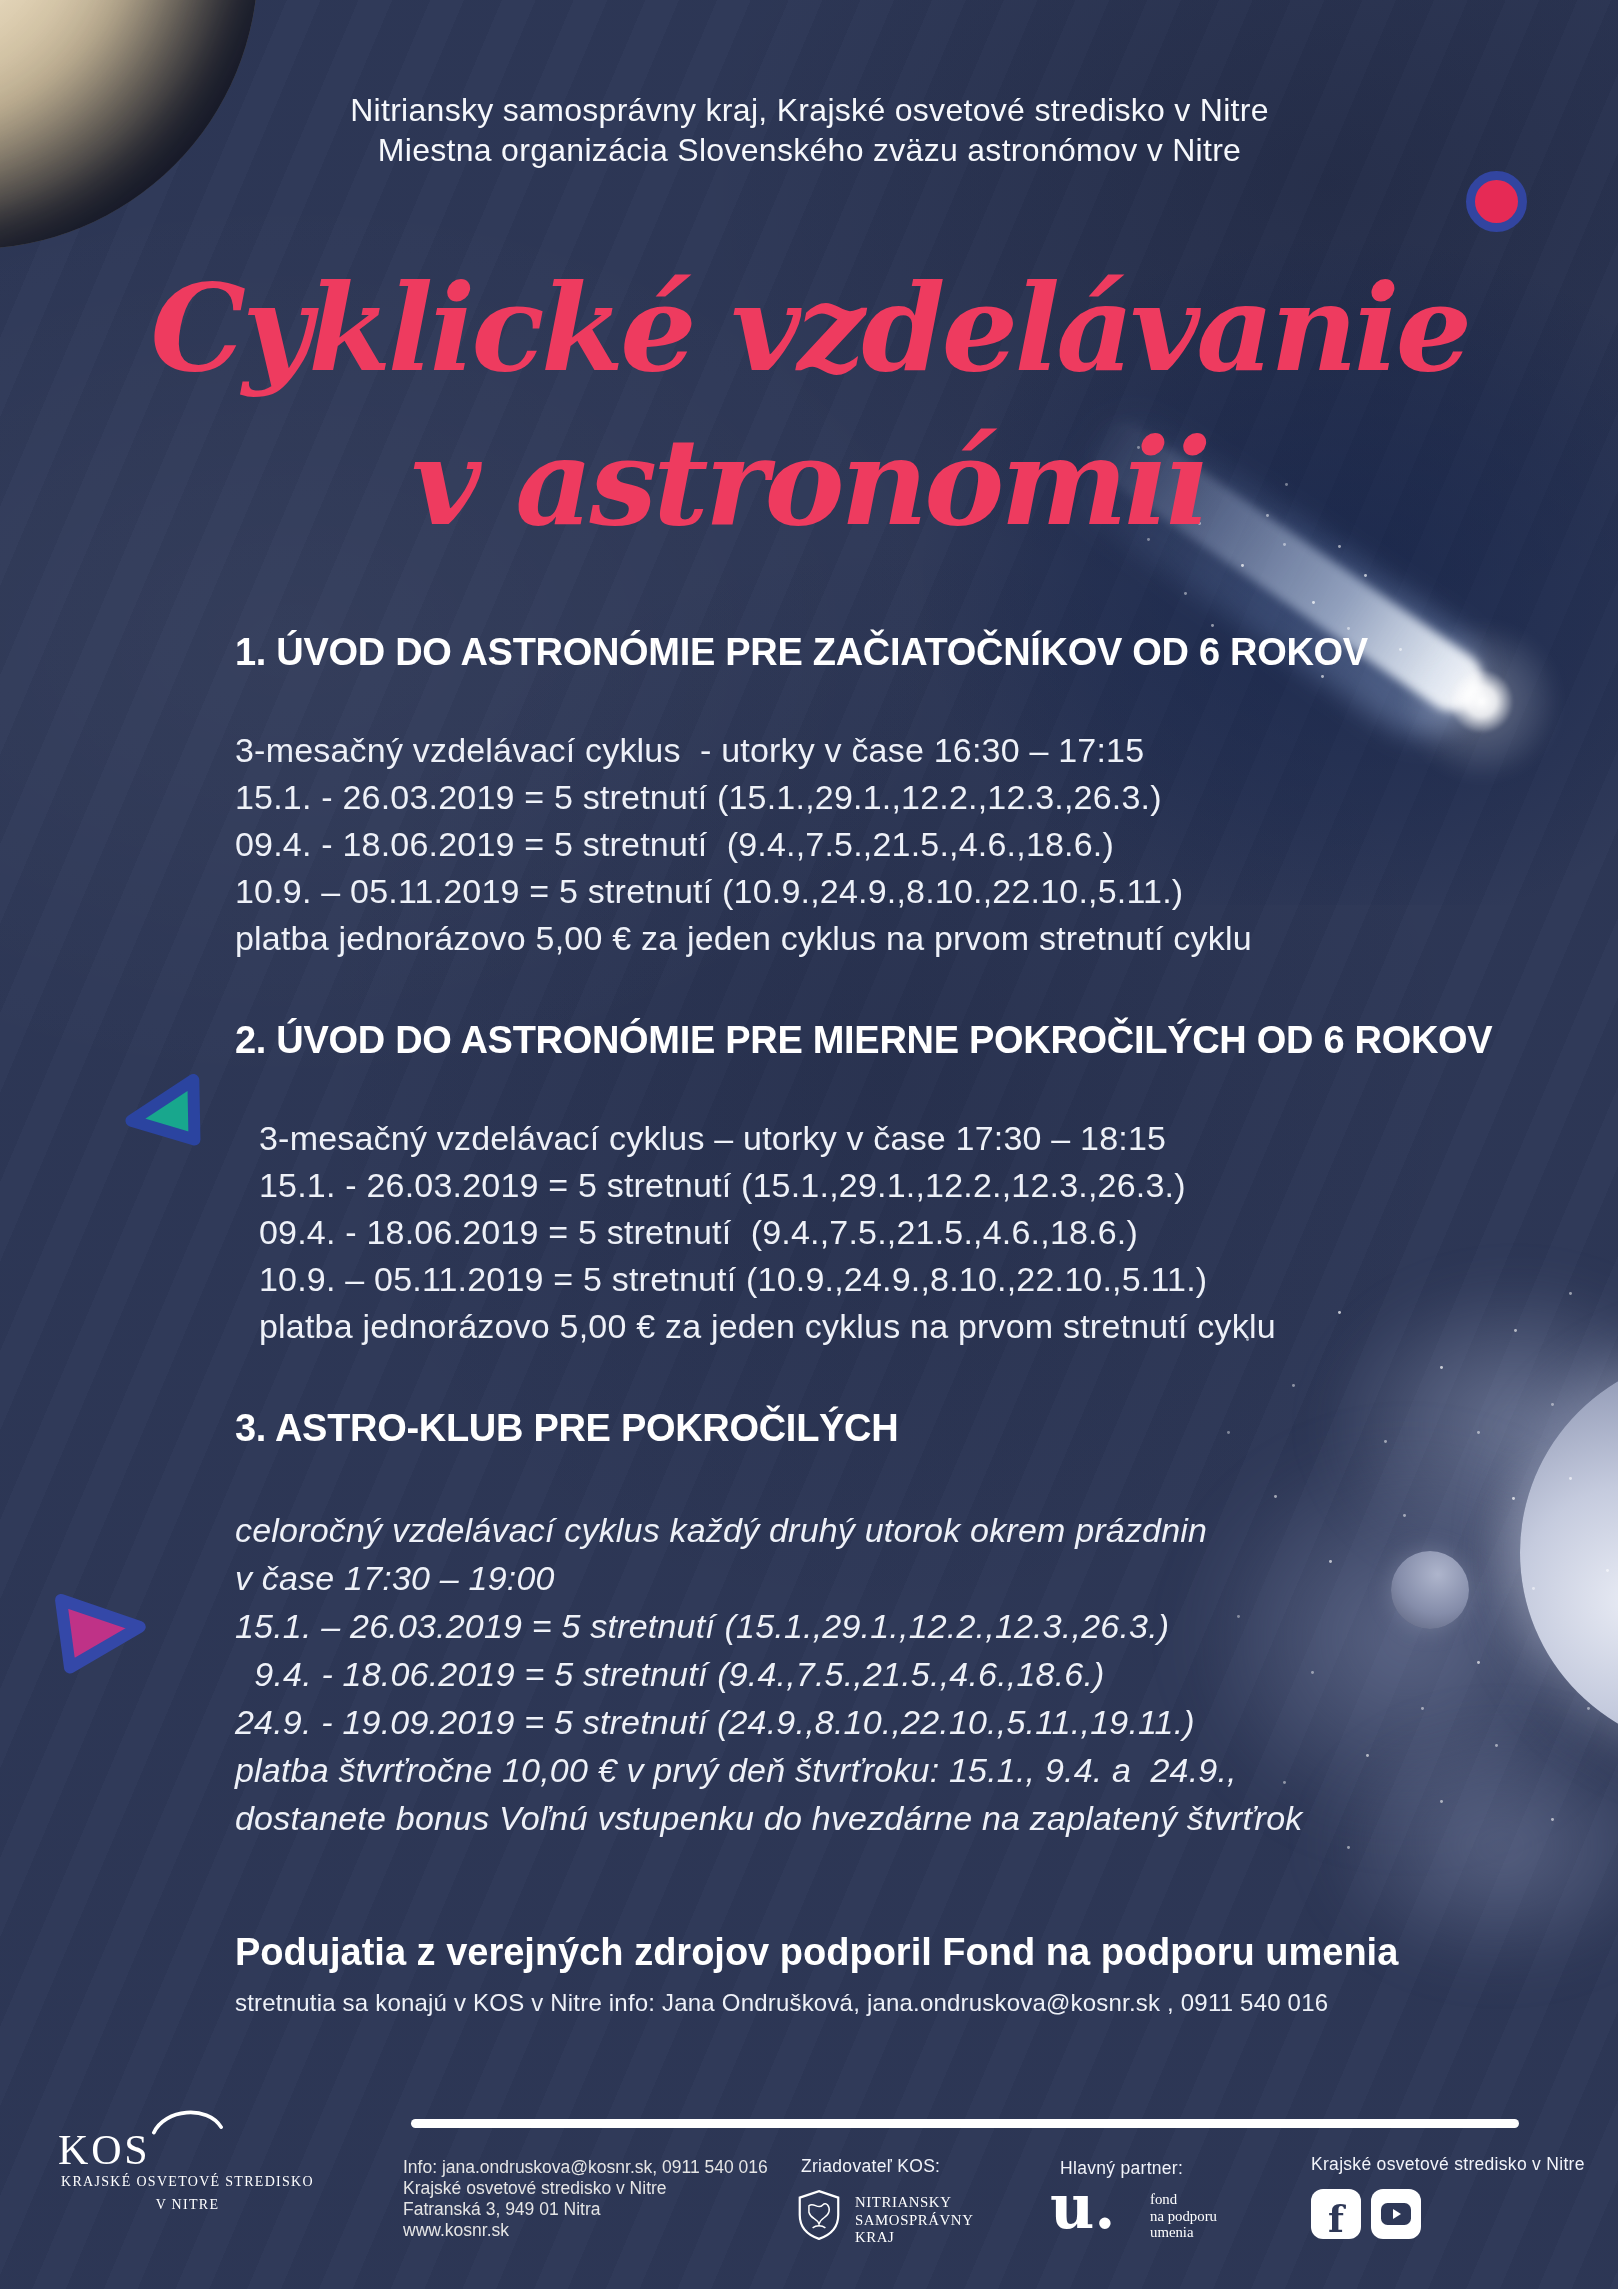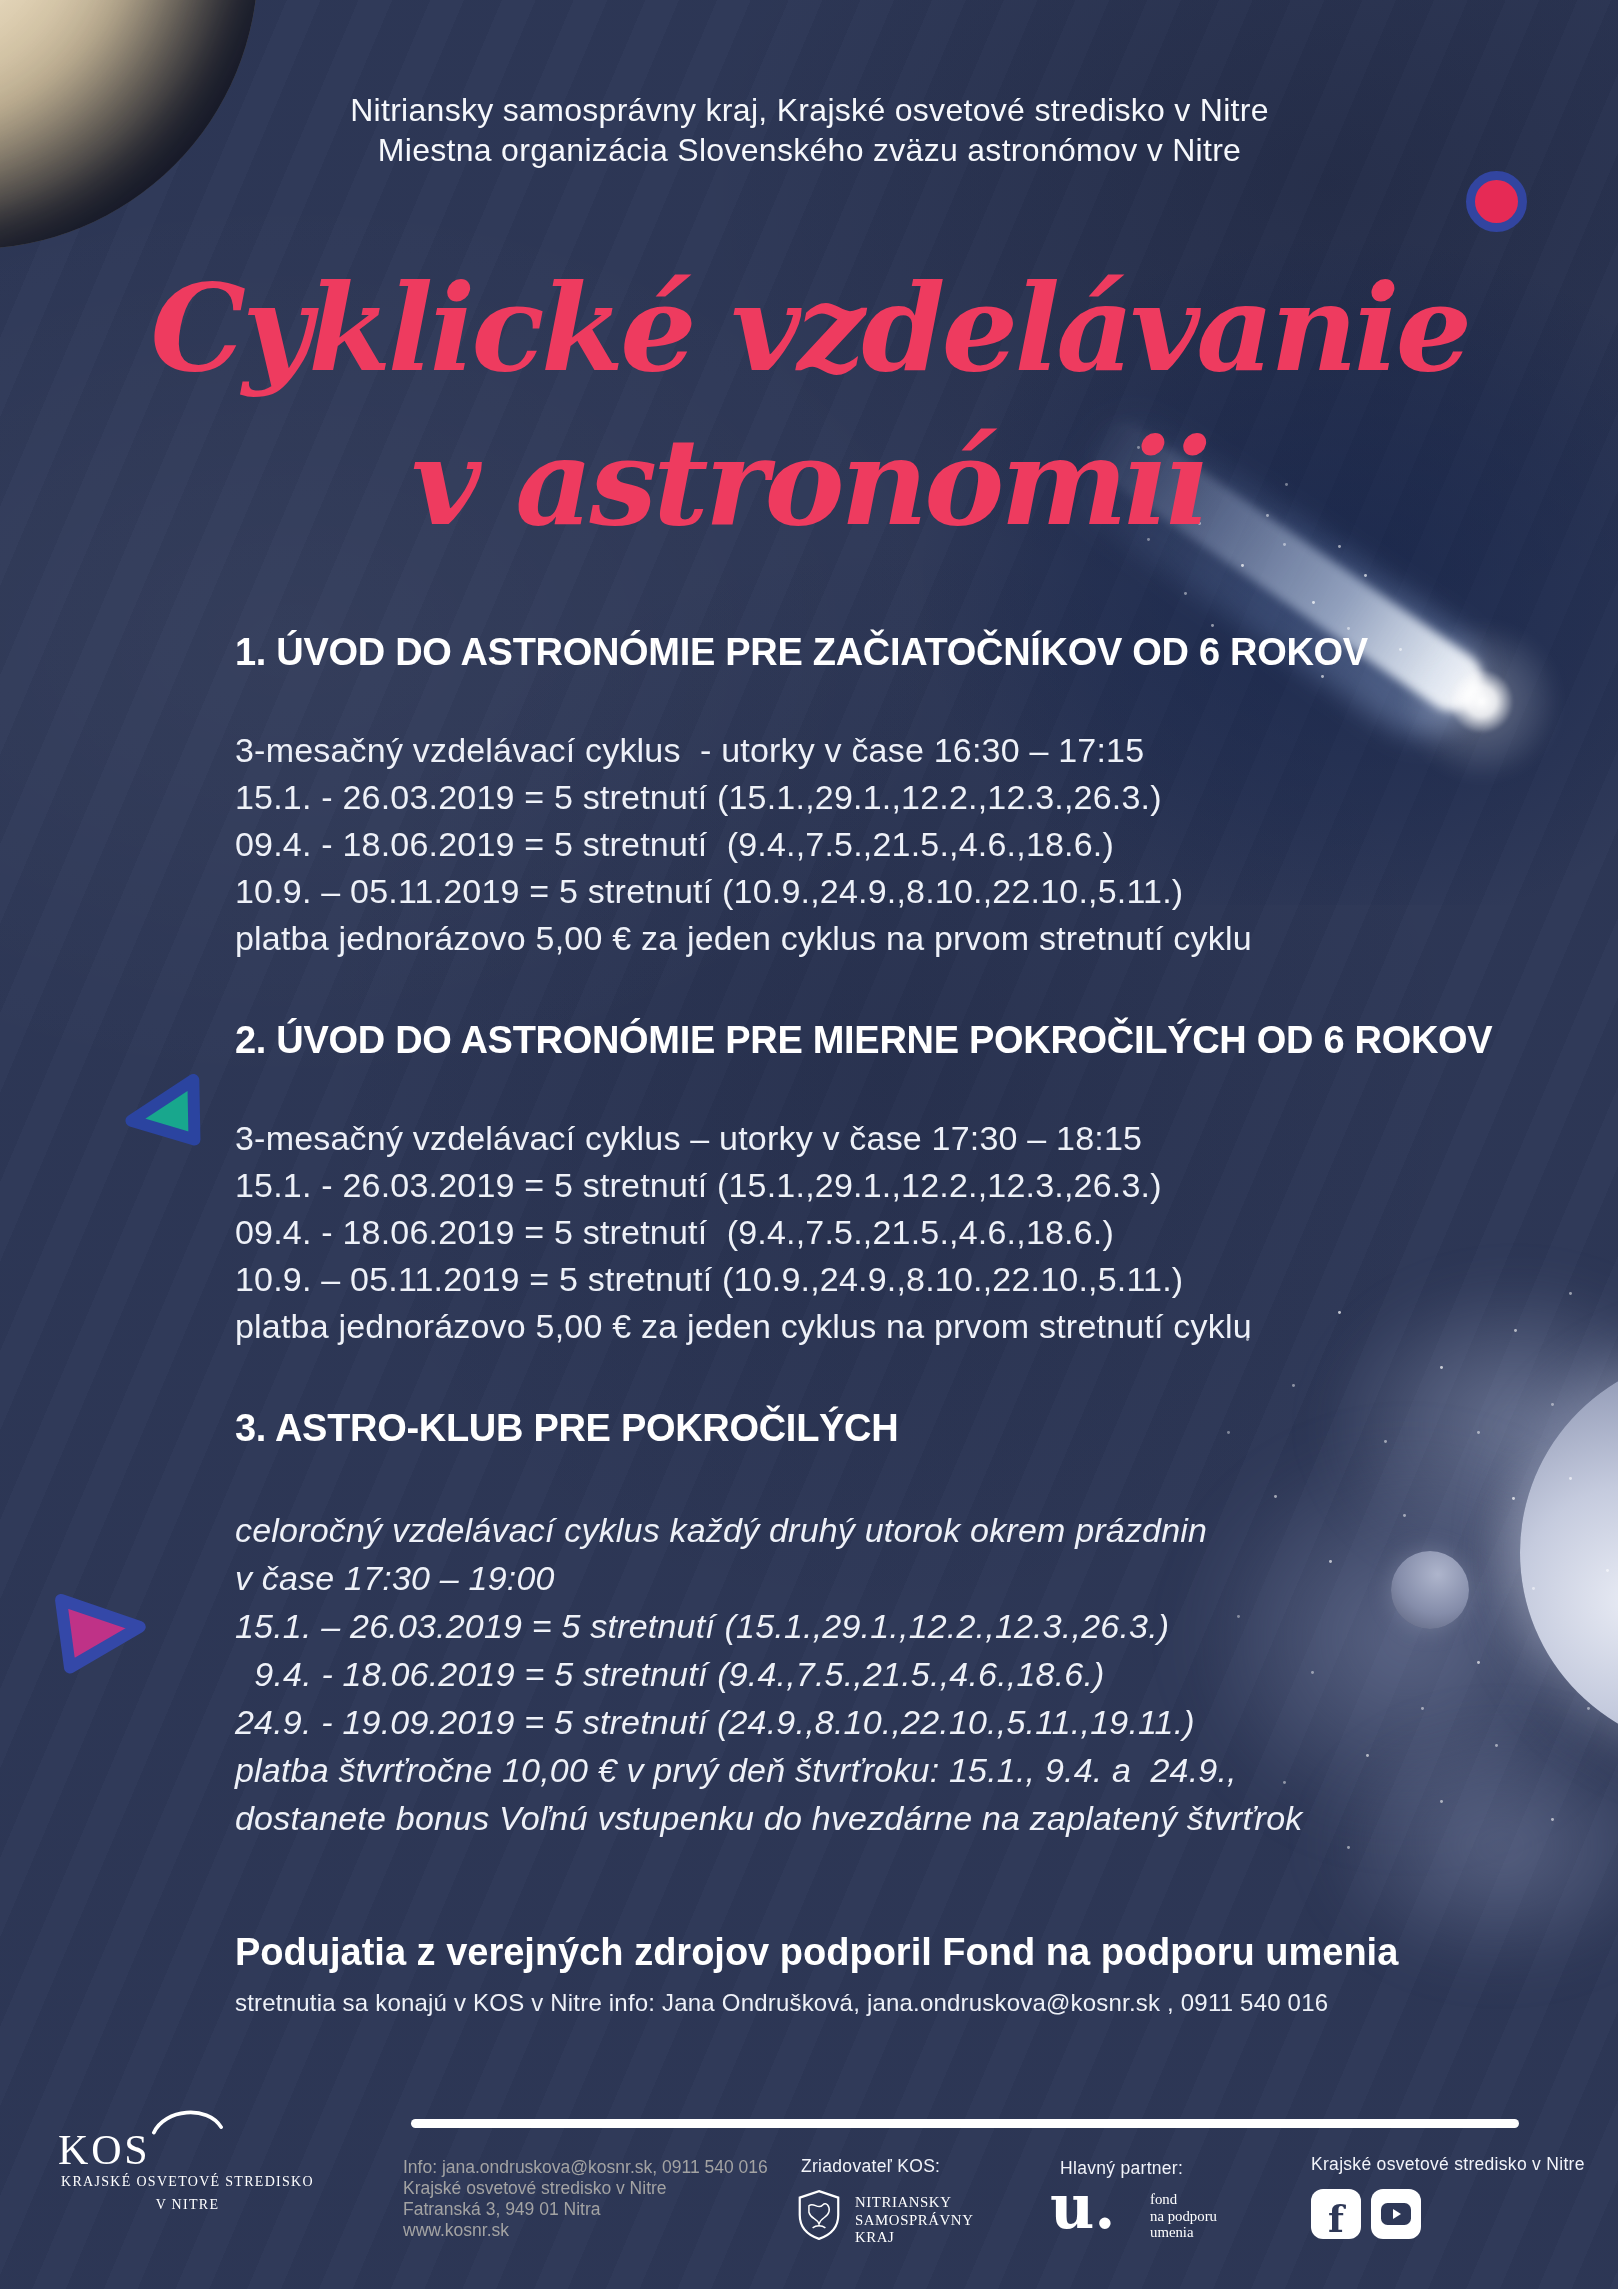--- a/index.html
+++ b/index.html
@@ -110,21 +110,21 @@
   .support-bold{left:235px;top:1931px;z-index:10;font-weight:700;font-size:38px;color:#ffffff;}
   .support-info{left:235px;top:1989px;z-index:10;font-size:24px;color:#eef1f8;letter-spacing:0.2px;}
   
   .divider{left:411px;top:2119px;width:1108px;height:9.2px;border-radius:4.6px;background:#ffffff;z-index:10;}
   .kos-arc{left:150px;top:2105px;z-index:10;}
   .kos-acronym{left:58px;top:2126px;width:258px;z-index:10;
     font-family:"Liberation Serif",serif;font-size:42px;letter-spacing:2.8px;color:#fff;}
   .kos-name{left:40px;width:295px;text-align:center;z-index:10;
     font-family:"Liberation Serif",serif;font-size:14px;letter-spacing:1.3px;color:#fff;}
   .f-label{z-index:10;font-size:17.5px;color:#f2f4fa;letter-spacing:0.3px;}
-  .f-contact{left:403px;top:2157px;z-index:10;font-size:17.5px;line-height:21px;color:#a3a3a3;}
+  .f-contact{left:403px;top:2157px;z-index:10;font-size:17.5px;line-height:21px;color:#e5e5e5;}
   .nsk-text{left:855px;top:2194px;z-index:10;font-family:"Liberation Serif",serif;
     font-size:14.8px;line-height:17.5px;letter-spacing:0.6px;color:#fff;}
   .fpu-mark{left:1050px;top:2171px;z-index:10;font-family:"DejaVu Serif",serif;
     font-weight:bold;font-size:61px;color:#fff;}
   .fpu-text{left:1150px;top:2191px;z-index:10;font-family:"Liberation Serif",serif;
     font-weight:normal;font-size:14.8px;line-height:16.6px;color:#fff;}
   .social-icon{top:2189px;width:50px;height:50px;border-radius:12px;background:#ffffff;z-index:10;
     display:flex;align-items:center;justify-content:center;}
   .fb-glyph{font-family:"DejaVu Serif",serif;font-weight:bold;font-size:37px;color:#2e3857;margin-top:9.2px;}
   .yt-screen{width:29.5px;height:22px;border-radius:6.5px;background:#2e3857;display:flex;align-items:center;justify-content:center;}
@@ -174,21 +174,21 @@
   <div class="abs sec-heading" style="top:631px;">1. ÚVOD DO ASTRONÓMIE PRE ZAČIATOČNÍKOV OD 6 ROKOV</div>
   <div class="abs sec-body" style="top:727px;">
     <div class="line">3-mesačný vzdelávací cyklus  - utorky v čase 16:30 – 17:15</div>
     <div class="line">15.1. - 26.03.2019 = 5 stretnutí (15.1.,29.1.,12.2.,12.3.,26.3.)</div>
     <div class="line">09.4. - 18.06.2019 = 5 stretnutí  (9.4.,7.5.,21.5.,4.6.,18.6.)</div>
     <div class="line">10.9. – 05.11.2019 = 5 stretnutí (10.9.,24.9.,8.10.,22.10.,5.11.)</div>
     <div class="line">platba jednorázovo 5,00 € za jeden cyklus na prvom stretnutí cyklu</div>
   </div>
 
   <div class="abs sec-heading" style="top:1019px;">2. ÚVOD DO ASTRONÓMIE PRE MIERNE POKROČILÝCH OD 6 ROKOV</div>
-  <div class="abs sec-body" style="top:1115px;">
+  <div class="abs sec-body" style="top:1115px;margin-left:24px;">
     <div class="line">3-mesačný vzdelávací cyklus – utorky v čase 17:30 – 18:15</div>
     <div class="line">15.1. - 26.03.2019 = 5 stretnutí (15.1.,29.1.,12.2.,12.3.,26.3.)</div>
     <div class="line">09.4. - 18.06.2019 = 5 stretnutí  (9.4.,7.5.,21.5.,4.6.,18.6.)</div>
     <div class="line">10.9. – 05.11.2019 = 5 stretnutí (10.9.,24.9.,8.10.,22.10.,5.11.)</div>
     <div class="line">platba jednorázovo 5,00 € za jeden cyklus na prvom stretnutí cyklu</div>
   </div>
 
   <div class="abs sec-heading" style="top:1407px;">3. ASTRO-KLUB PRE POKROČILÝCH</div>
   <div class="abs sec-body italic" style="top:1494px;margin-top:12px;">
     <div class="line">celoročný vzdelávací cyklus každý druhý utorok okrem prázdnin</div>

